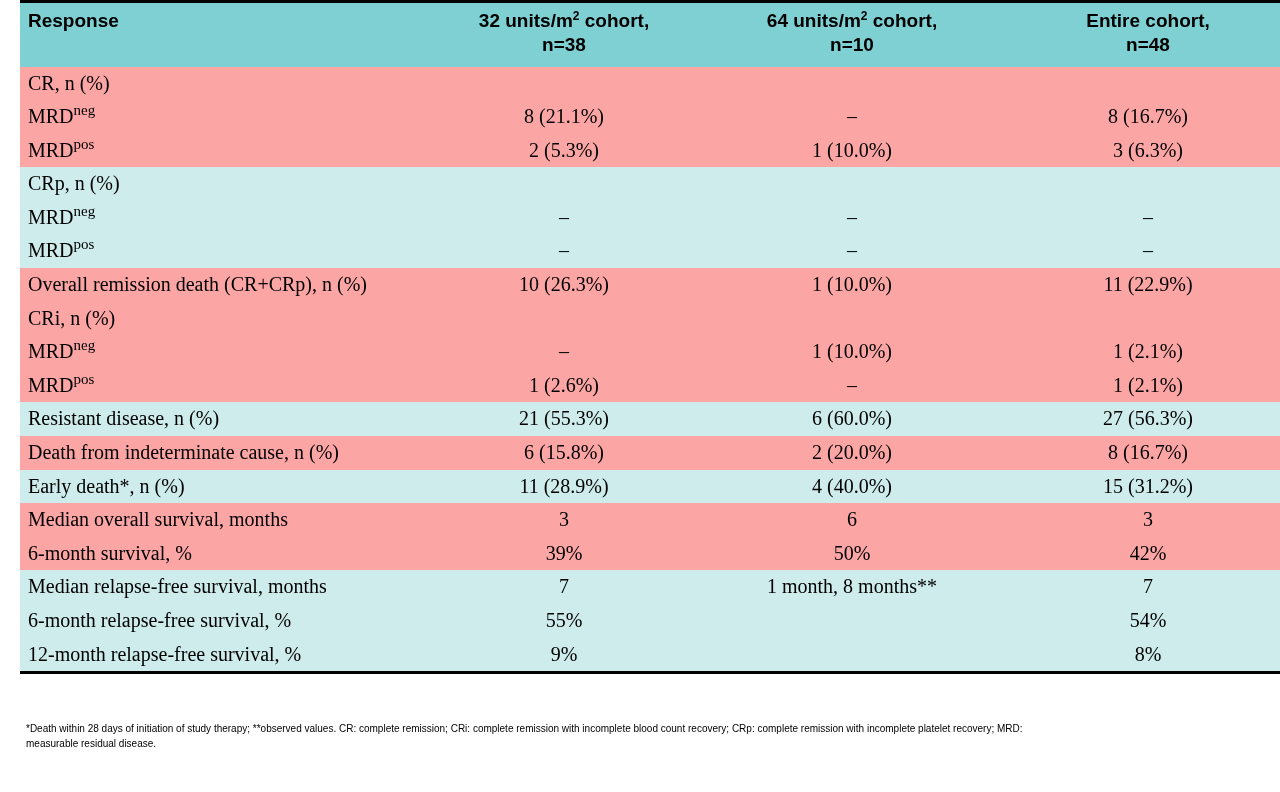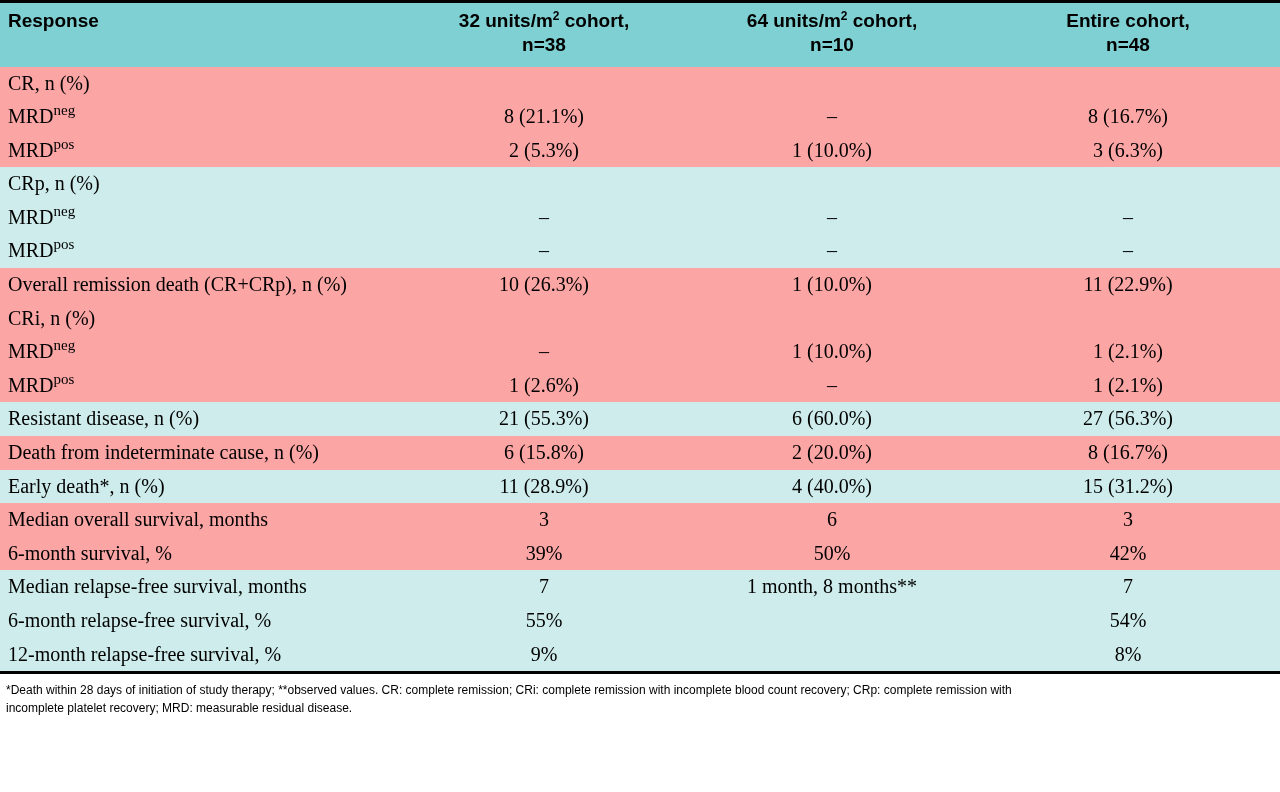--- a/index.html
+++ b/index.html
@@ -10,20 +10,21 @@
   body {
     width: 1280px;
     height: 792px;
     font-family: "Liberation Serif", serif;
     color: #000000;
     overflow: hidden;
   }
   .table-wrap {
     width: 1029px;
     box-sizing: border-box;
+    padding-left: 20px;
   }
   table.data {
     width: 1280px;
     border-collapse: collapse;
     table-layout: fixed;
   }
   table.data col.c0 { width: 400px; }
   table.data col.c1 { width: 288px; }
   table.data col.c2 { width: 288px; }
   table.data col.c3 { width: 304px; }
@@ -83,24 +84,25 @@
     background: #000000;
     width: 1280px;
   }
   .rule-bottom {
     height: 3px;
     background: #000000;
     width: 1280px;
   }
   .footnote {
     font-family: "Liberation Sans", sans-serif;
-    font-size: 12px;
+    font-size: 10px;
     line-height: 1.45;
     padding: 8px 6px 4px 6px;
     color: #000000;
+    margin-top: 40px;
   }
   sup.unit {
     font-size: 12px;
     vertical-align: super;
     line-height: 0;
   }
 </style>
 </head>
 <body>
 

